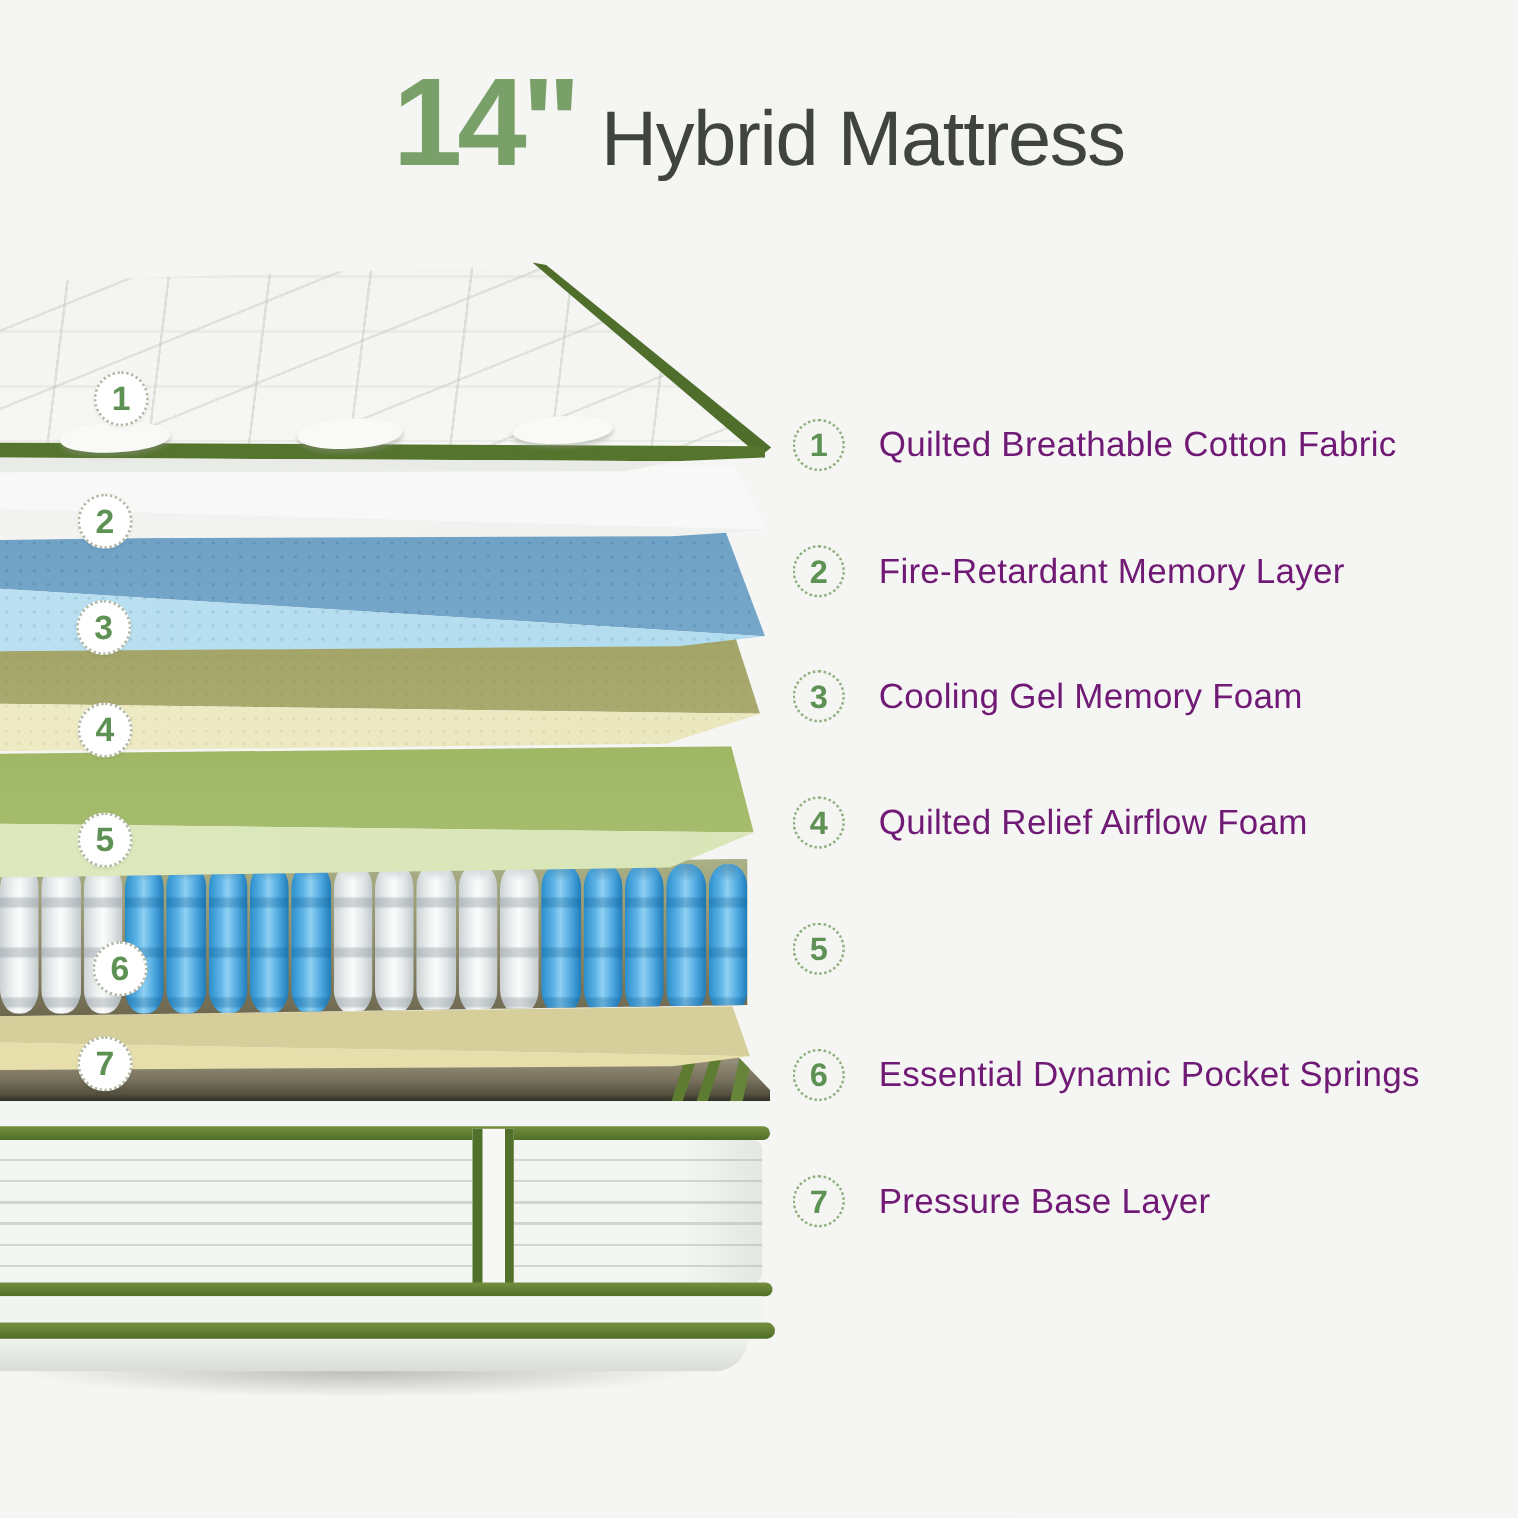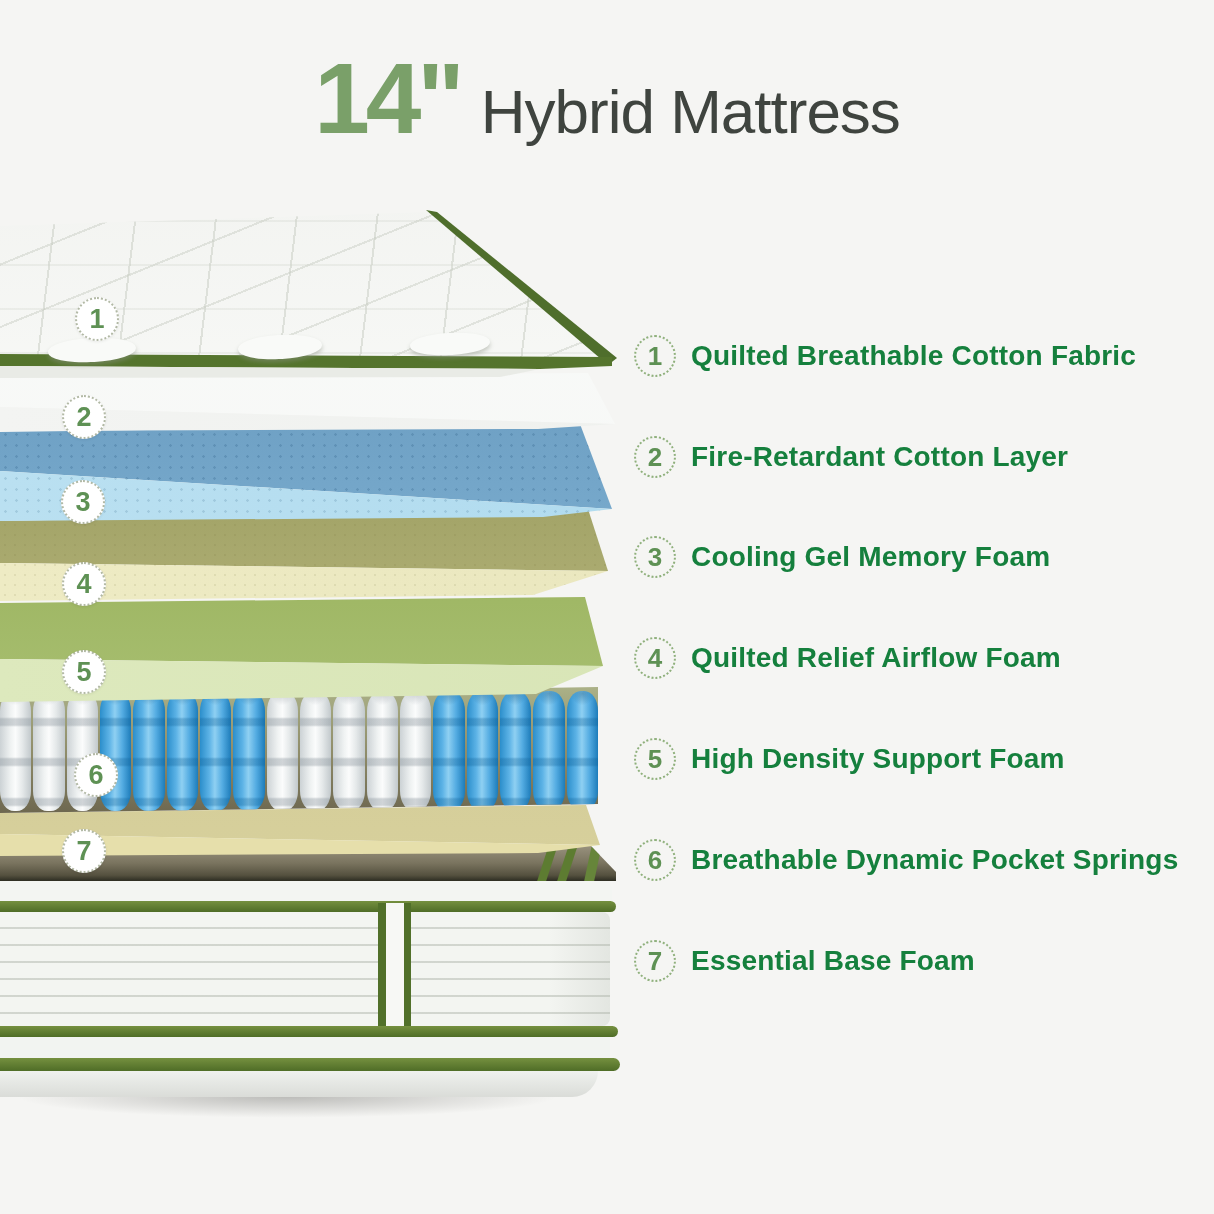--- a/index.html
+++ b/index.html
@@ -106,21 +106,21 @@
   
   .badge{position:absolute;width:44px;height:44px;margin:-22px 0 0 -22px;border-radius:50%;
     background:#ffffff;border:2px dotted #b2b9a5;display:flex;align-items:center;justify-content:center;
     color:#5e9154;font-size:27px;font-weight:bold;box-shadow:0 1px 3px rgba(0,0,0,.07);box-sizing:border-box;}
 
   
   .legend{position:absolute;left:634px;top:0;margin:0;padding:0;list-style:none;}
   .legend li{position:absolute;display:flex;align-items:center;height:44px;white-space:nowrap;}
   .lcircle{width:42px;height:42px;border-radius:50%;border:2px dotted #8fb07c;box-sizing:border-box;
     display:flex;align-items:center;justify-content:center;color:#5e9154;font-size:26px;font-weight:bold;flex:0 0 auto;}
-  .llabel{margin-left:15px;font-size:28px;font-weight:bold;color:#15803d;letter-spacing:0.2px;}
+  .llabel{margin-left:27px;font-size:28px;font-weight:normal;color:#701a75;letter-spacing:0.2px;}
 </style>
 </head>
 <body>
 
 <div class="canvas">
 
   <header class="title">
     <span class="inches">14"</span>
     <span class="name">Hybrid Mattress</span>
   </header>
@@ -217,47 +217,46 @@
     <li style="top:334px;">
       <span class="lcircle">
           <span>1</span>
         </span>
       <span class="llabel">Quilted Breathable Cotton Fabric</span>
     </li>
     <li style="top:435px;">
       <span class="lcircle">
           <span>2</span>
         </span>
-      <span class="llabel">Fire-Retardant Cotton Layer</span>
+      <span class="llabel">Fire-Retardant Memory Layer</span>
     </li>
     <li style="top:535px;">
       <span class="lcircle">
           <span>3</span>
         </span>
       <span class="llabel">Cooling Gel Memory Foam</span>
     </li>
     <li style="top:636px;">
       <span class="lcircle">
           <span>4</span>
         </span>
       <span class="llabel">Quilted Relief Airflow Foam</span>
     </li>
     <li style="top:737px;">
       <span class="lcircle">
           <span>5</span>
         </span>
-      <span class="llabel">High Density Support Foam</span>
     </li>
     <li style="top:838px;">
       <span class="lcircle">
           <span>6</span>
         </span>
-      <span class="llabel">Breathable Dynamic Pocket Springs</span>
+      <span class="llabel">Essential Dynamic Pocket Springs</span>
     </li>
     <li style="top:939px;">
       <span class="lcircle">
           <span>7</span>
         </span>
-      <span class="llabel">Essential Base Foam</span>
+      <span class="llabel">Pressure Base Layer</span>
     </li>
   </ul>
 
 </div>
 
 </body></html>

